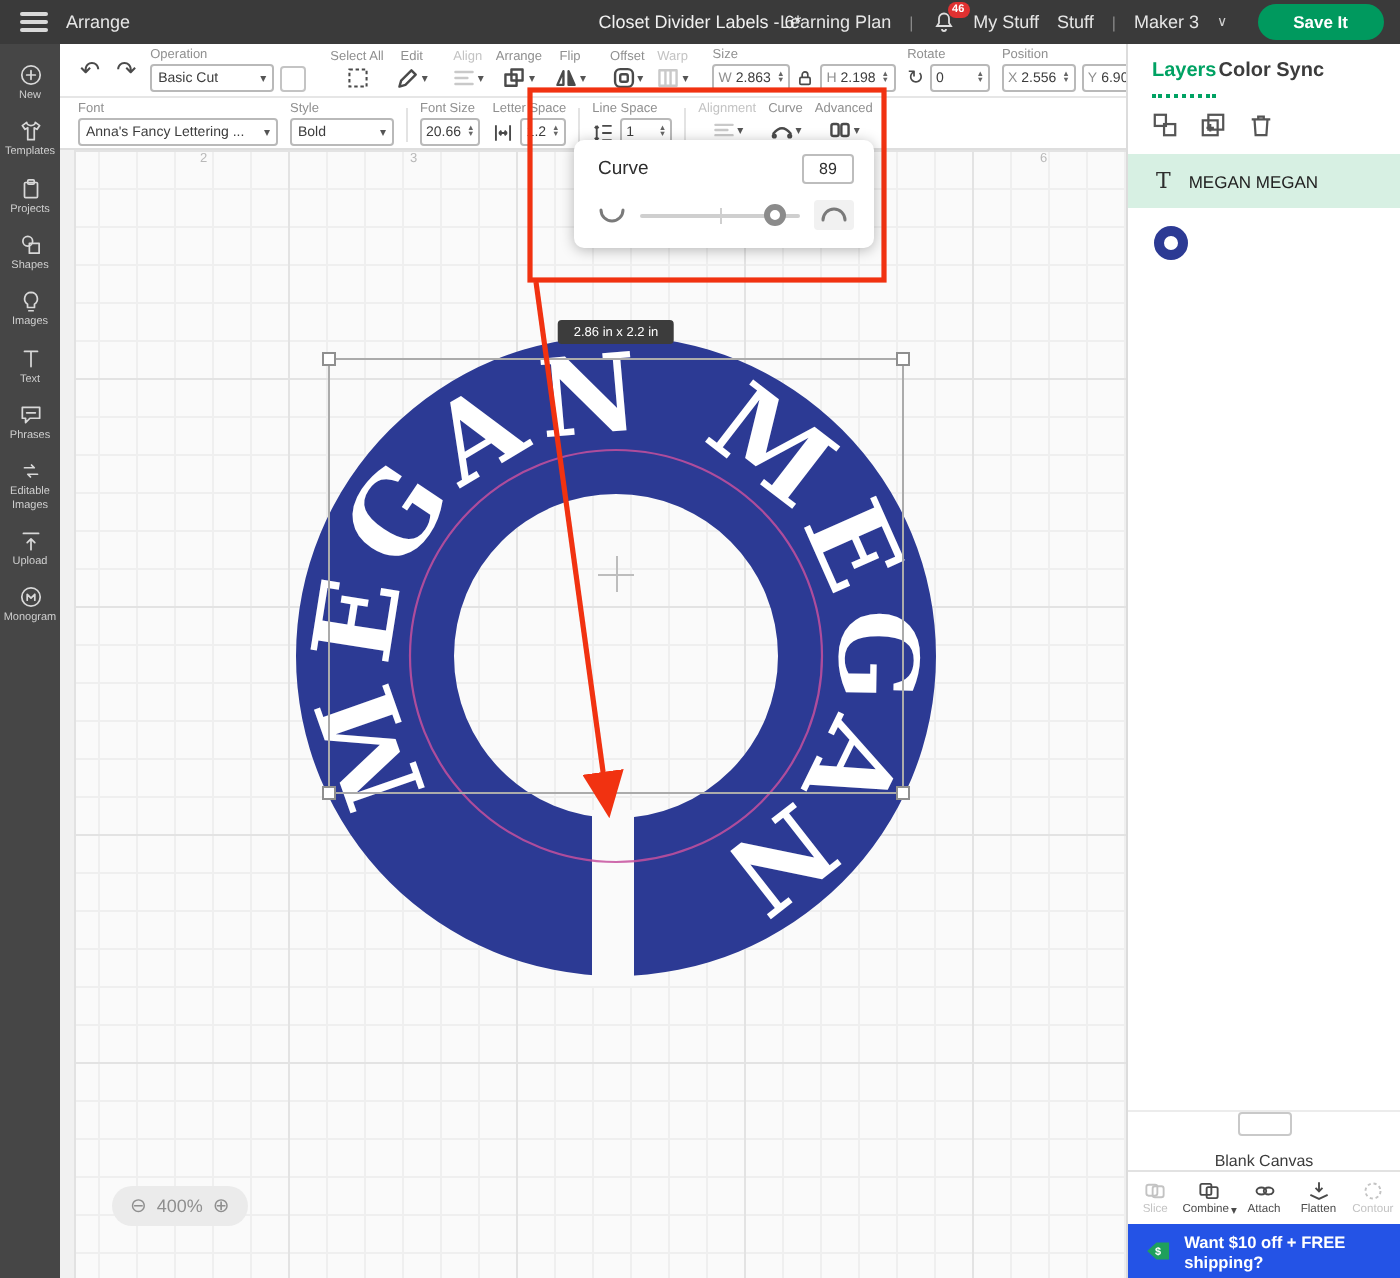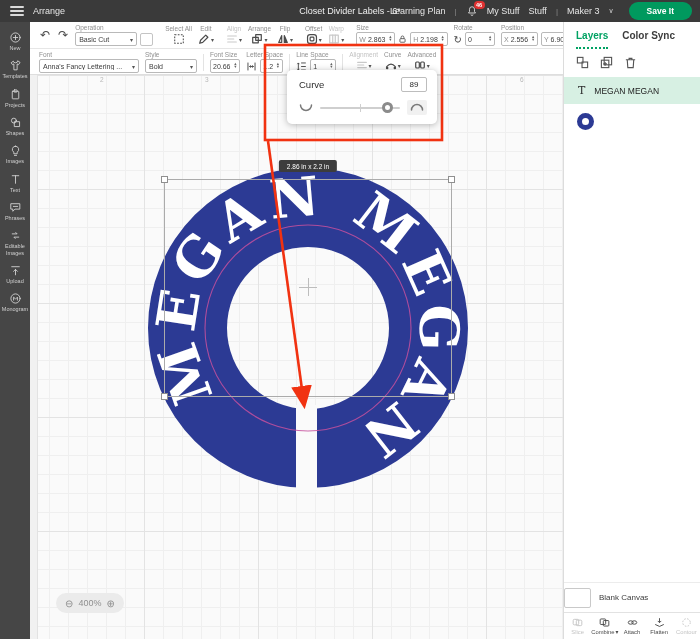--- a/index.html
+++ b/index.html
@@ -50,34 +50,34 @@
   .tbtn { font-size:12px; color:#4a4a4a; margin:0 4px; cursor:pointer; }
   .icbtn { display:flex; align-items:center; gap:1px; cursor:pointer; }
   .icbtn svg { width:12px; height:12px; stroke:#4a4a4a; fill:none; stroke-width:1.4; stroke-linecap:round; stroke-linejoin:round; }
   .disabled, .disabled .lbl { color:#c3c3c3 !important; }
   .disabled svg { stroke:#c9c9c9 !important; }
   .rot-glyph { font-size:10px; color:#4a4a4a; }
 
   
   #rightpanel { position:absolute; left:563px; top:22px; width:137px; height:617px; background:#fff;
                 border-left:1px solid #dcdcdc; z-index:12; }
-  #rp-tabs { display:flex; gap:14px; padding:8px 0 0 12px; height:27px; }
+  #rp-tabs { display:flex; gap:1px; padding:8px 0 0 12px; height:27px; }
   .rp-tab { font-size:10px; cursor:pointer;font-weight:bold; }
   .rp-tab.active { color:#00a263; font-weight:bold; border-bottom:2px dotted #00a263; padding-bottom:3px; }
   .rp-tab.idle { color:#3c3c3c; }
   #rp-icons { display:flex; gap:11px; padding:7px 0 4px 12px; }
   #rp-icons svg { width:13px; height:13px; stroke:#555; fill:none; stroke-width:1.2; cursor:pointer; }
   .layer-sel { margin-top:4px; height:27px; background:#d7f0e3; display:flex; align-items:center; gap:9px;
                padding:0 0 0 14px; cursor:pointer; }
   .layer-sel .t-ic { font-family:"DejaVu Serif", serif; font-size:11px; color:#2e2e2e; }
   .layer-sel .layer-name { font-size:8.5px; color:#222; }
   .layer-row2 { height:34px; display:flex; align-items:center; padding-left:13px; cursor:pointer; }
   .donut { width:17px; height:17px; border-radius:50%; border:5px solid #2c3a94; background:#fff; }
   #rp-bottom { position:absolute; left:0; bottom:0; width:100%; }
-  #blank-row { height:30px; display:flex; align-items:center; gap:8px; padding-left:0; border-top:1px solid #ececec; background:#fff; }
+  #blank-row { height:30px; display:flex; align-items:center; gap:8px; padding-left:0; border-top:1px solid #ececec; background:#fff;flex-direction:column; }
   #blank-row .bc-swatch { width:27px; height:20px; background:#fff; border:1px solid #c9c9c9; border-radius:2px; cursor:pointer; }
   #blank-row span { font-size:8px; color:#3c3c3c; }
   #ops-row { height:27px; border-top:1px solid #e2e2e2; display:flex; background:#fff; }
   .op { flex:1; display:flex; flex-direction:column; align-items:center; justify-content:center; gap:1px; cursor:pointer; }
   .op svg { width:11px; height:11px; stroke:#4a4a4a; fill:none; stroke-width:1.2; }
   .op span { font-size:5.8px; color:#4a4a4a; display:flex; align-items:center; gap:1px; }
   .op.gray svg { stroke:#c3c3c3; } .op.gray span { color:#c3c3c3; }
   #banner { height:27px; background:#2453e6; display:flex; align-items:center; gap:6px; padding:0 0 0 8px; cursor:pointer; }
   #banner span { color:#fff; font-size:8.3px; font-weight:bold; }
 
@@ -556,20 +556,27 @@
           </svg>
         <span>Flatten</span>
       </div>
       <div class="op gray">
         <svg viewBox="0 0 14 14">
             <circle cx="7" cy="7" r="4.8" stroke-dasharray="2 1.8"></circle>
           </svg>
         <span>Contour</span>
       </div>
     </div>
+    <div id="banner">
+      <svg width="16" height="13" viewBox="0 0 18 14">
+        <path d="M2 7L8 1.5h8v11H8z" fill="#1fa05c"></path>
+        <text x="9" y="9.5" font-size="7" fill="#fff" font-weight="bold" text-anchor="middle">$</text>
+      </svg>
+      <span>Want $10 off + FREE shipping?</span>
+    </div>
   </div>
 </div>
 
 <div id="curve-popup">
   <div id="cp-row1">
     <span class="cp-title">Curve</span>
     <div class="cp-value">89</div>
   </div>
   <div id="cp-row2">
     <svg width="14" height="9" viewBox="0 0 14 9">

